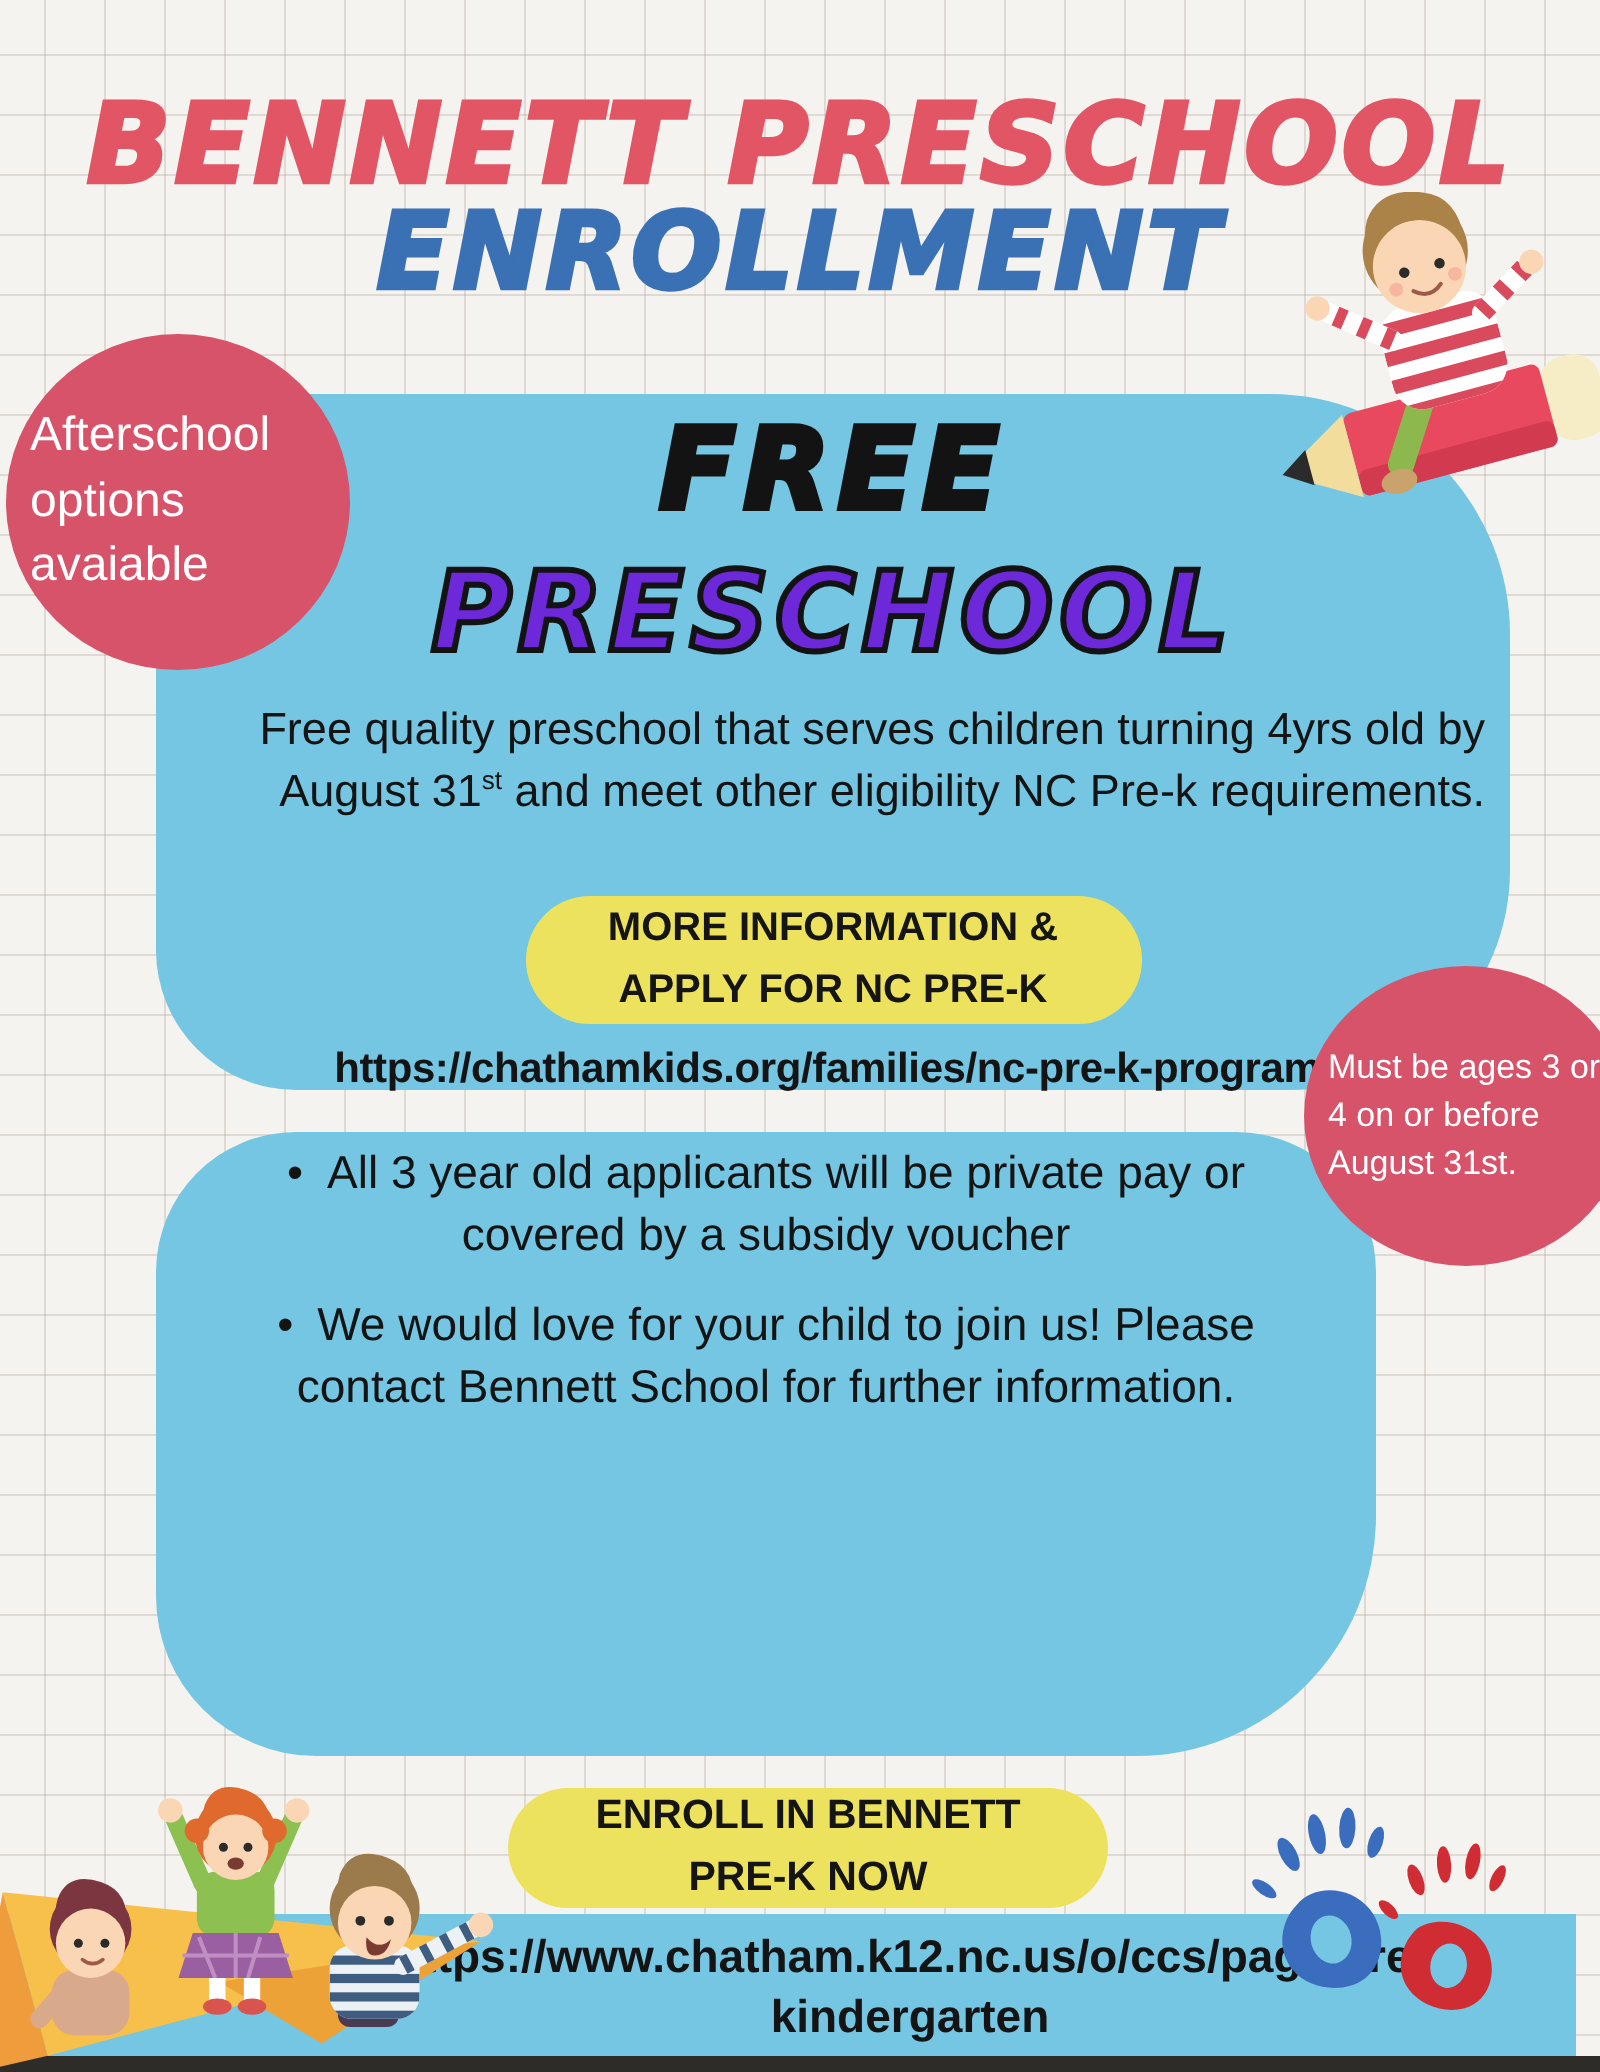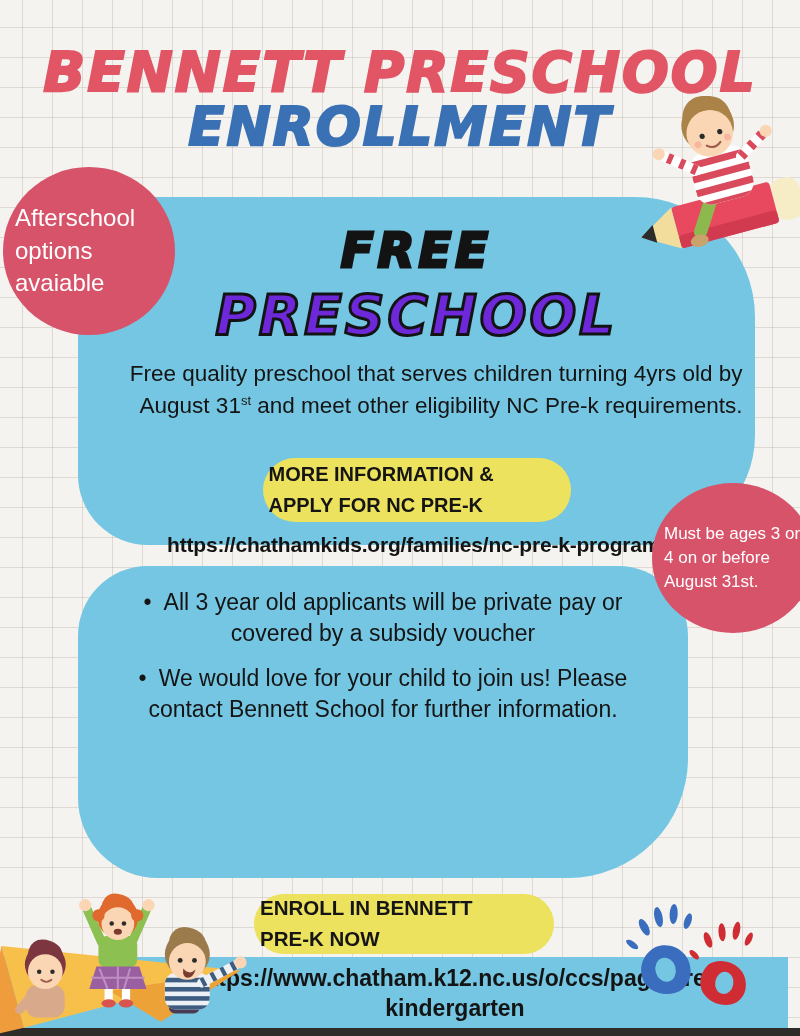--- a/index.html
+++ b/index.html
@@ -24,30 +24,30 @@
   .display{font-family:"DejaVu Sans", sans-serif;font-weight:900;letter-spacing:2px;font-style:italic;}
   .title-line1{font-size:55px;line-height:1.02;color:var(--title-red);-webkit-text-stroke:2.2px var(--title-red);}
   .title-line2{font-size:53px;line-height:1.02;color:var(--title-blue);-webkit-text-stroke:2.2px var(--title-blue);}
   .badge{position:absolute;border-radius:50%;background:var(--badge-red);color:#fff;
     display:flex;align-items:center;justify-content:center;box-sizing:border-box;}
   .badge-afterschool{left:3px;top:167px;width:172px;height:168px;font-size:24px;line-height:1.35;padding:0 12px;z-index:5;}
   .badge-age{left:652px;top:483px;width:162px;height:150px;font-size:17px;line-height:1.4;padding:0 12px;z-index:6;}
   .panel{position:absolute;background:var(--panel-blue);box-sizing:border-box;}
   .panel-hero{left:78px;top:197px;width:677px;height:348px;border-radius:48px 120px 110px 70px;z-index:2;
     display:flex;flex-direction:column;align-items:center;}
-  .heading-free{margin-top:28px;font-size:48px;line-height:1.05;color:#131313;-webkit-text-stroke:3px #131313;letter-spacing:4px;}
+  .heading-free{margin-top:10px;font-size:56px;line-height:1.05;color:#131313;-webkit-text-stroke:3px #131313;letter-spacing:4px;}
   .heading-preschool{margin-top:12px;font-size:55px;line-height:1.05;color:#6d28d9;-webkit-text-stroke:3px #131313;letter-spacing:3px;}
   .hero-desc{margin-top:13px;width:652px;font-size:22.5px;line-height:1.42;text-align:right;}
   .hero-desc sup{font-size:58%;}
   .pill-button{background:var(--button-yellow);border:none;border-radius:38px;
-    display:flex;flex-direction:column;justify-content:center;align-items:flex-start;
+    display:flex;flex-direction:column;justify-content:center;align-items:center;
     font-weight:bold;font-family:"Liberation Sans", sans-serif;color:#151515;cursor:pointer;}
   .hero-button{margin-top:13px;width:308px;height:72px;font-size:20px;line-height:1.55;}
   .hero-url{margin-top:11px;font-size:21px;font-weight:bold;letter-spacing:-0.2px;}
-  .panel-info{left:78px;top:566px;width:610px;height:312px;border-radius:70px 70px 120px 80px;z-index:2;padding-top:21px;}
+  .panel-info{left:78px;top:566px;width:610px;height:312px;border-radius:70px 70px 120px 80px;z-index:2;padding-top:5px;}
   .bullet-list{list-style:none;margin:0 auto;padding:0;width:558px;}
   .bullet-item{text-align:center;font-size:23px;line-height:1.33;margin-bottom:15px;}
   .bullet-dot{margin-right:12px;}
   .enroll-button{position:absolute;left:254px;top:894px;width:300px;height:60px;font-size:20.5px;line-height:1.5;z-index:6;}
   .bottom-bar{position:absolute;left:0;top:957px;width:788px;height:71px;background:var(--panel-blue);z-index:2;}
   .bottom-url{position:absolute;left:150px;top:963px;width:610px;text-align:center;font-size:23px;font-weight:bold;line-height:1.32;z-index:3;cursor:pointer;}
   .bottom-strip{position:absolute;left:0;top:1028px;width:800px;height:8px;background:#2e2c29;z-index:2;}
   .illu-pencil-boy{position:absolute;left:630px;top:96px;width:172px;height:172px;z-index:4;}
   .illu-kids{position:absolute;left:-4px;top:848px;width:258px;height:188px;z-index:4;}
   .illu-hands{position:absolute;left:620px;top:893px;width:162px;height:118px;z-index:4;}

